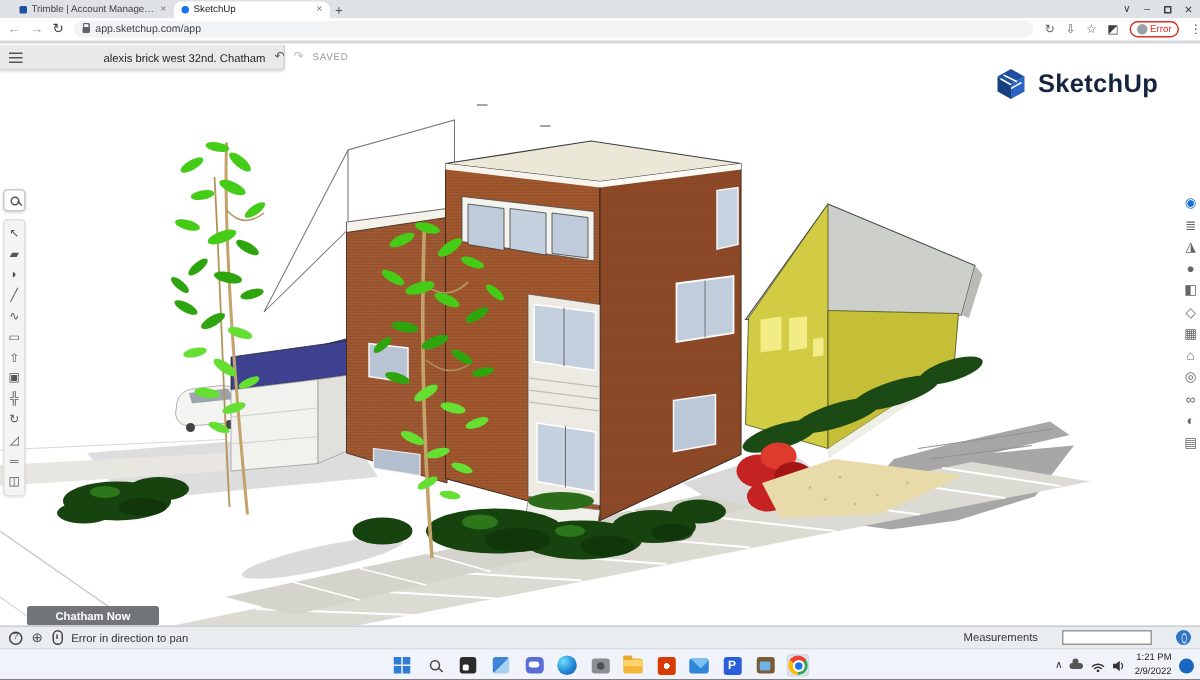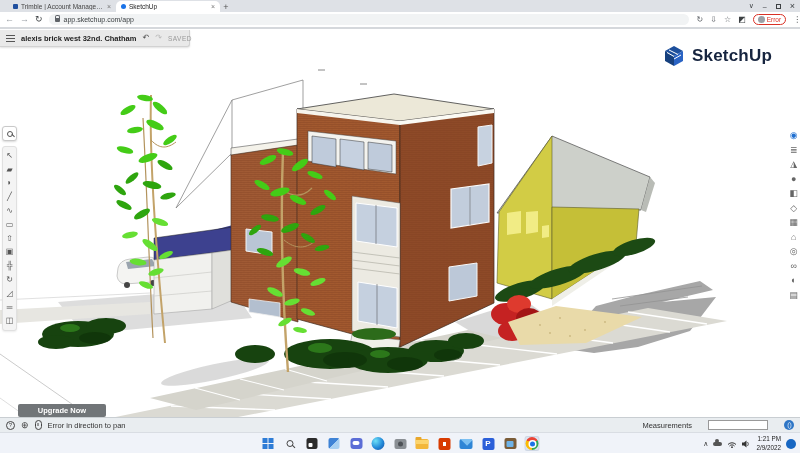--- a/index.html
+++ b/index.html
@@ -27,21 +27,21 @@
   .bi{font-size:8px;color:#5f6368;line-height:1;}
   .errpill{display:flex;align-items:center;gap:2px;border:1px solid #d93025;border-radius:8px;padding:0 4px;height:11px;}
   .errpill .ava{width:7px;height:7px;border-radius:50%;background:#9aa0a6;}
   .errpill .etxt{font-size:6.5px;color:#d93025;}
 
   
   .scene{position:absolute;top:28px;left:0;}
   .filebar{position:absolute;top:30px;left:0;width:190px;height:17px;background:#e9e9e9;border:1px solid #d2d2d2;border-left:none;border-top:none;border-radius:0 0 3px 0;box-shadow:0 1px 2px rgba(0,0,0,.12);display:flex;align-items:center;gap:6px;padding:0 6px;z-index:5;}
   .burger{width:9px;height:7px;border-top:1.5px solid #555;border-bottom:1.5px solid #555;position:relative;flex:0 0 auto;}
   .burger::after{content:'';position:absolute;left:0;right:0;top:2px;border-top:1.5px solid #555;}
-  .fname{font-size:7.5px;font-weight:bold;color:#222;white-space:nowrap;}
+  .fname{font-size:7.5px;font-weight:normal;color:#222;white-space:nowrap;margin-left:48px;}
   .histg{font-size:8px;color:#555;line-height:1;}
   .histg.dis{color:#bbb;}
   .savedlbl{font-size:6.5px;color:#999;letter-spacing:.5px;}
 
   .sulogo{position:absolute;top:44px;left:662px;display:flex;align-items:center;gap:6px;z-index:4;}
   .sulogo .lgtxt{font-size:17px;font-weight:bold;color:#16243f;letter-spacing:.2px;}
 
   .leftrail{position:absolute;left:2px;top:126px;z-index:5;width:15px;}
   .srchbox{width:15px;height:15px;background:#fff;border:1px solid #c9c9c9;border-radius:3px;box-shadow:0 1px 2px rgba(0,0,0,.15);display:flex;align-items:center;justify-content:center;margin-bottom:5px;}
   .mag{width:6px;height:6px;border:1.4px solid #555;border-radius:50%;position:relative;}
@@ -53,21 +53,21 @@
   .rpi{font-size:9px;color:#666;line-height:1;}
   .rpi:first-child{color:#1f6fd0;}
 
   .upgrade{position:absolute;left:18px;top:404px;width:88px;height:13px;background:#717578;border:none;border-radius:2px;color:#fff;font-size:7.5px;font-weight:bold;z-index:6;line-height:13px;text-align:center;padding:0;}
   .statusbar{position:absolute;top:417px;left:0;width:800px;height:15px;background:#e9edf0;border-top:1px solid #c9ced2;display:flex;align-items:center;padding:0 6px;gap:6px;z-index:6;}
   .qm{width:9px;height:9px;border:1px solid #444;border-radius:50%;font-size:6px;display:flex;align-items:center;justify-content:center;color:#444;}
   .sglobe{font-size:9px;color:#444;line-height:1;}
   .mouse{width:7px;height:10px;border:1px solid #444;border-radius:3.5px;position:relative;}
   .mouse::after{content:'';position:absolute;left:50%;top:2px;width:1px;height:3px;background:#444;transform:translateX(-50%);}
   .hint{font-size:7.5px;color:#333;}
-  .meas{margin-left:auto;display:flex;align-items:center;gap:16px;}
+  .meas{margin-left:auto;display:flex;align-items:flex-start;gap:16px;}
   .measlbl{font-size:7.5px;color:#333;}
   .measinput{width:60px;height:10px;border:1px solid #999;background:#fff;font-size:7px;padding:0 2px;}
   .mglobe{width:10px;height:10px;border-radius:50%;background:#2f76c6;position:relative;}
   .mglobe::after{content:'';position:absolute;inset:1.5px;border:1px solid rgba(255,255,255,.85);border-radius:50%;transform:scaleX(.5);}
 
   
   .taskbar{position:absolute;top:432px;left:0;width:800px;height:21px;background:#f0f3f9;border-top:1px solid #d9dde3;z-index:10;}
   .tbcenter{position:absolute;left:50%;top:0;transform:translateX(-50%);height:21px;display:flex;align-items:center;gap:7px;}
   .tbi{width:15px;height:15px;display:flex;align-items:center;justify-content:center;border-radius:3px;}
   .tbi.activeapp{background:#dde4f0;box-shadow:inset 0 0 0 1px #cfd7e4;}
@@ -428,21 +428,21 @@
     <span class="rpi">◧</span>
     <span class="rpi">◇</span>
     <span class="rpi">▦</span>
     <span class="rpi">⌂</span>
     <span class="rpi">◎</span>
     <span class="rpi">∞</span>
     <span class="rpi">◐</span>
     <span class="rpi">▤</span>
   </div>
 
-  <button class="upgrade">Upgrade Now</button>
+  <button class="upgrade">Chatham Now</button>
 
   <div class="statusbar">
     <span class="qm">?</span>
     <span class="sglobe">⊕</span>
     <span class="mouse"></span>
     <span class="hint">Error in direction to pan</span>
     <span class="meas">
       <span class="measlbl">Measurements</span>
       <input class="measinput" value="" style="">
       <span class="mglobe"></span>

